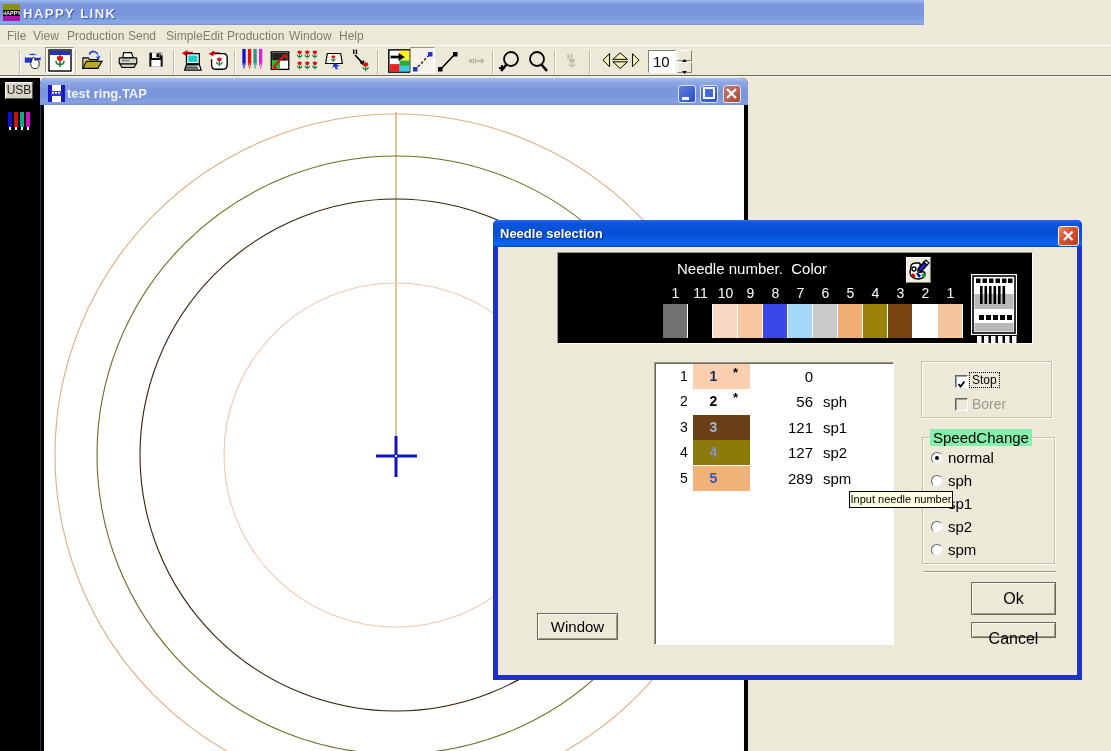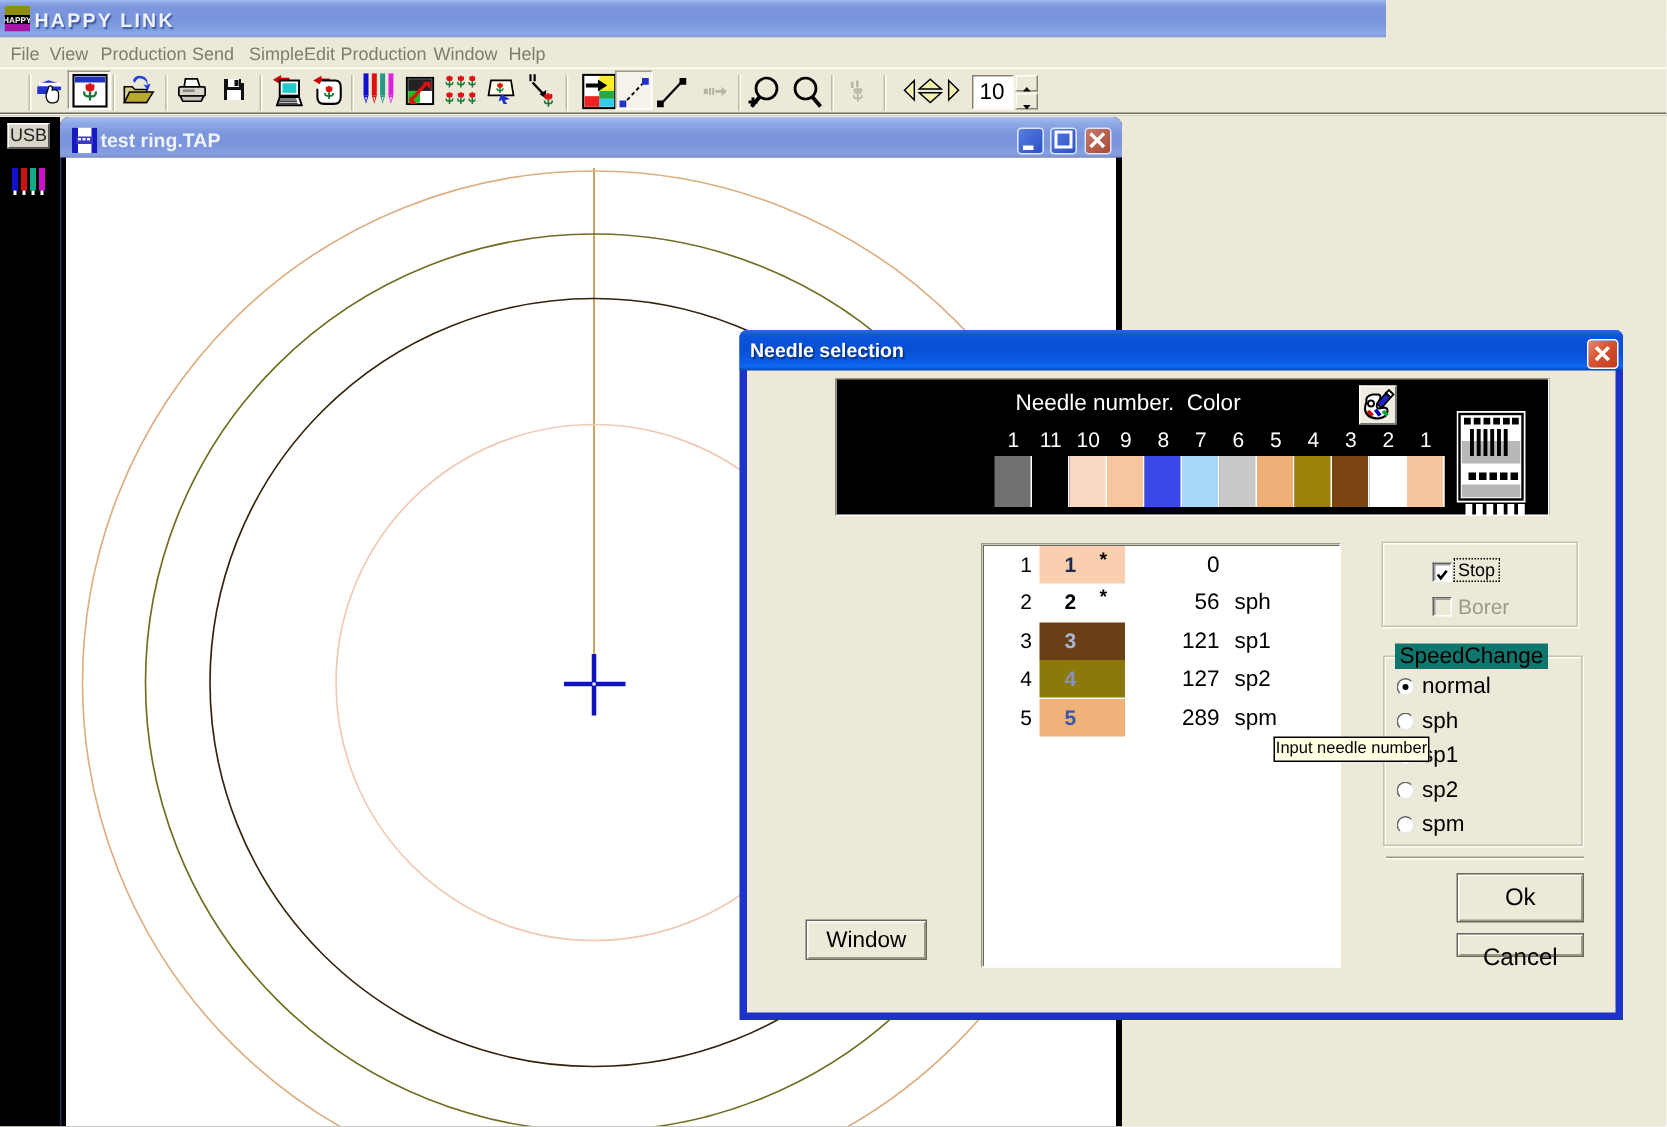--- a/index.html
+++ b/index.html
@@ -60,21 +60,21 @@
 .lcell { position:absolute; left:38px; width:57px; height:25px; }
 .lnum { position:absolute; left:38px; width:41px; text-align:center; font-size:14px; font-weight:bold; top:4px; }
 .lstar { position:absolute; left:78px; top:1px; font-size:13px; color:#000; font-weight:bold; }
 .lval { position:absolute; left:90px; width:68px; text-align:right; font-size:15px; color:#000; top:4px; }
 .llab { position:absolute; left:168px; font-size:15px; color:#000; top:4px; }
 
 
 .grp { border:1px solid #c5c2b0; box-shadow:1px 1px 0 #fffef6, inset 1px 1px 0 #fffef6; }
 #stopgrp { left:428px; top:141px; width:131px; height:57px; }
 #speedgrp { left:429px; top:217px; width:133px; height:127px; }
-#speedlab { left:437px; top:209px; background:#0f766e; padding:0 3px; font-size:15px; }
+#speedlab { left:437px; top:209px; background:#86efac; padding:0 3px; font-size:15px; }
 .cb { position:absolute; width:13px; height:13px; background:#fff; border:1px solid #888; border-color:#636363 #fff #fff #636363; box-shadow:inset 1px 1px 0 #a0a0a0; }
 .radio { position:absolute; width:12px; height:12px; border-radius:50%; background:#fff; border:1px solid #808080; border-color:#636363 #e8e8e8 #e8e8e8 #636363; }
 .btn { position:absolute; background:#ece9d8; border:1px solid #6a675c; box-shadow:inset 1px 1px 0 #fffef6, inset -1px -1px 0 #9a9884; text-align:center; color:#000; }
 #tooltip { left:356px; top:271px; width:104px; height:17px; background:#ffffe1; border:1px solid #000; font-size:11px; color:#000; text-align:center; line-height:15px; z-index:40; }
 </style>
 </head>
 <body>
 
 <div class="abs" id="titlebar">
   <div class="abs" id="appicon">

